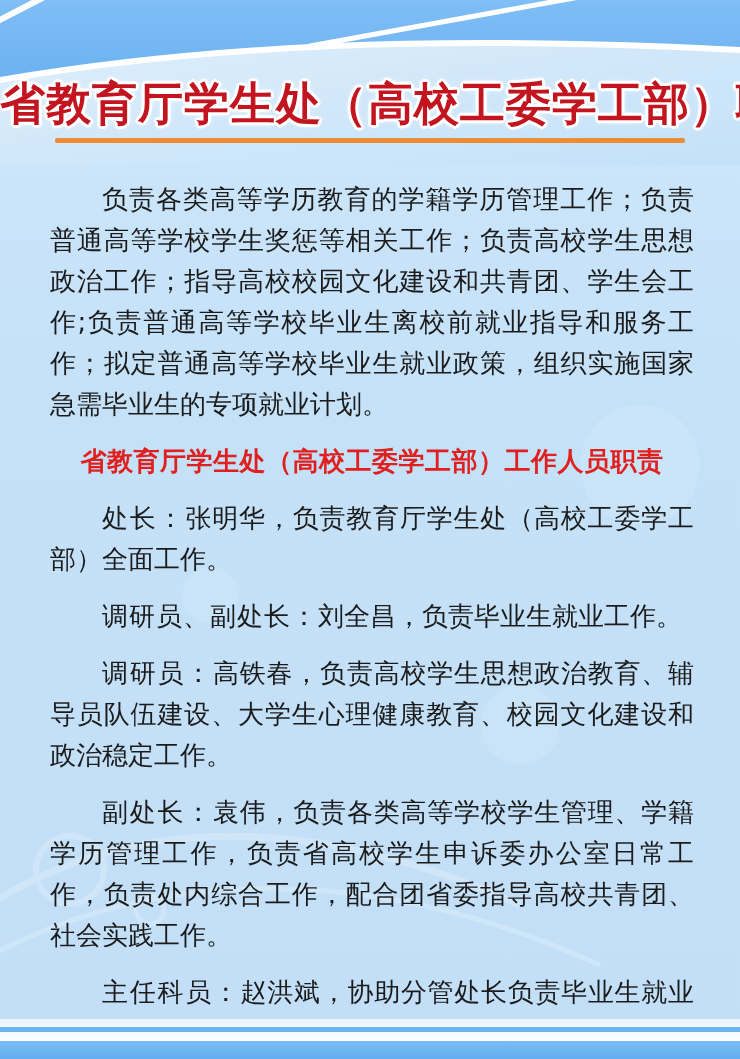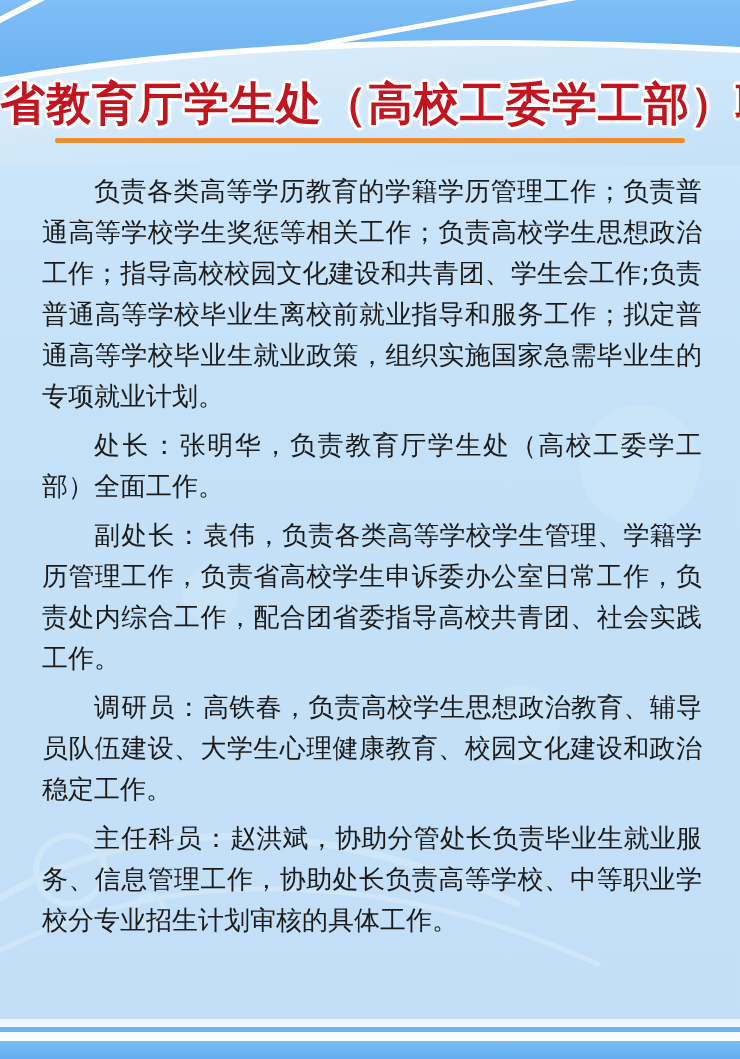--- a/index.html
+++ b/index.html
@@ -63,21 +63,21 @@
   .content {
     position: absolute;
     top: 163px;
     left: 34px;
     width: 676px;
     font-size: 26px;
     line-height: 41px;
     color: #1b1b1b;
     text-align: justify;
   }
-  .content p { margin: 8px; text-indent: 2em; }
+  .content p { margin: 16px; text-indent: 2em; }
   .subtitle {
     text-indent: 0 !important;
     text-align: center;
     color: #e01f1f;
     font-weight: bold;
     letter-spacing: 0.5px;
   }
   .role { font-weight: normal; letter-spacing: 1px; }
   .name { font-weight: normal; }
 
@@ -137,27 +137,29 @@
       <circle cx="210" cy="430" r="28"></circle>
     </g>
   </svg>
 
   <div class="title">省教育厅学生处（高校工委学工部）职责</div>
   <div class="title-rule"></div>
 
   <div class="content">
     <p>负责各类高等学历教育的学籍学历管理工作；负责普通高等学校学生奖惩等相关工作；负责高校学生思想政治工作；指导高校校园文化建设和共青团、学生会工作;负责普通高等学校毕业生离校前就业指导和服务工作；拟定普通高等学校毕业生就业政策，组织实施国家急需毕业生的专项就业计划。</p>
 
+    <p class="subtitle">省教育厅学生处（高校工委学工部）工作人员职责</p>
 
     <p><span class="role">处长：</span><span class="name">张明华</span><span>，负责教育厅学生处（高校工委学工部）全面工作。</span></p>
 
+    <p><span class="role">调研员、副处长：</span><span class="name">刘全昌</span><span>，负责毕业生就业工作。</span></p>
+
+    <p><span class="role">调研员：</span><span class="name">高铁春</span><span>，负责高校学生思想政治教育、辅导员队伍建设、大学生心理健康教育、校园文化建设和政治稳定工作。</span></p>
 
     <p><span class="role">副处长：</span><span class="name">袁伟</span><span>，负责各类高等学校学生管理、学籍学历管理工作，负责省高校学生申诉委办公室日常工作，负责处内综合工作，配合团省委指导高校共青团、社会实践工作。</span></p>
-
-    <p><span class="role">调研员：</span><span class="name">高铁春</span><span>，负责高校学生思想政治教育、辅导员队伍建设、大学生心理健康教育、校园文化建设和政治稳定工作。</span></p>
 
 
     <p><span class="role">主任科员：</span><span class="name">赵洪斌</span><span>，协助分管处长负责毕业生就业服务、信息管理工作，协助处长负责高等学校、中等职业学校分专业招生计划审核的具体工作。</span></p>
   </div>
 
   <div class="footer-white"></div>
   <div class="footer-line"></div>
   <div class="footer-band"></div>
 
 </div>

